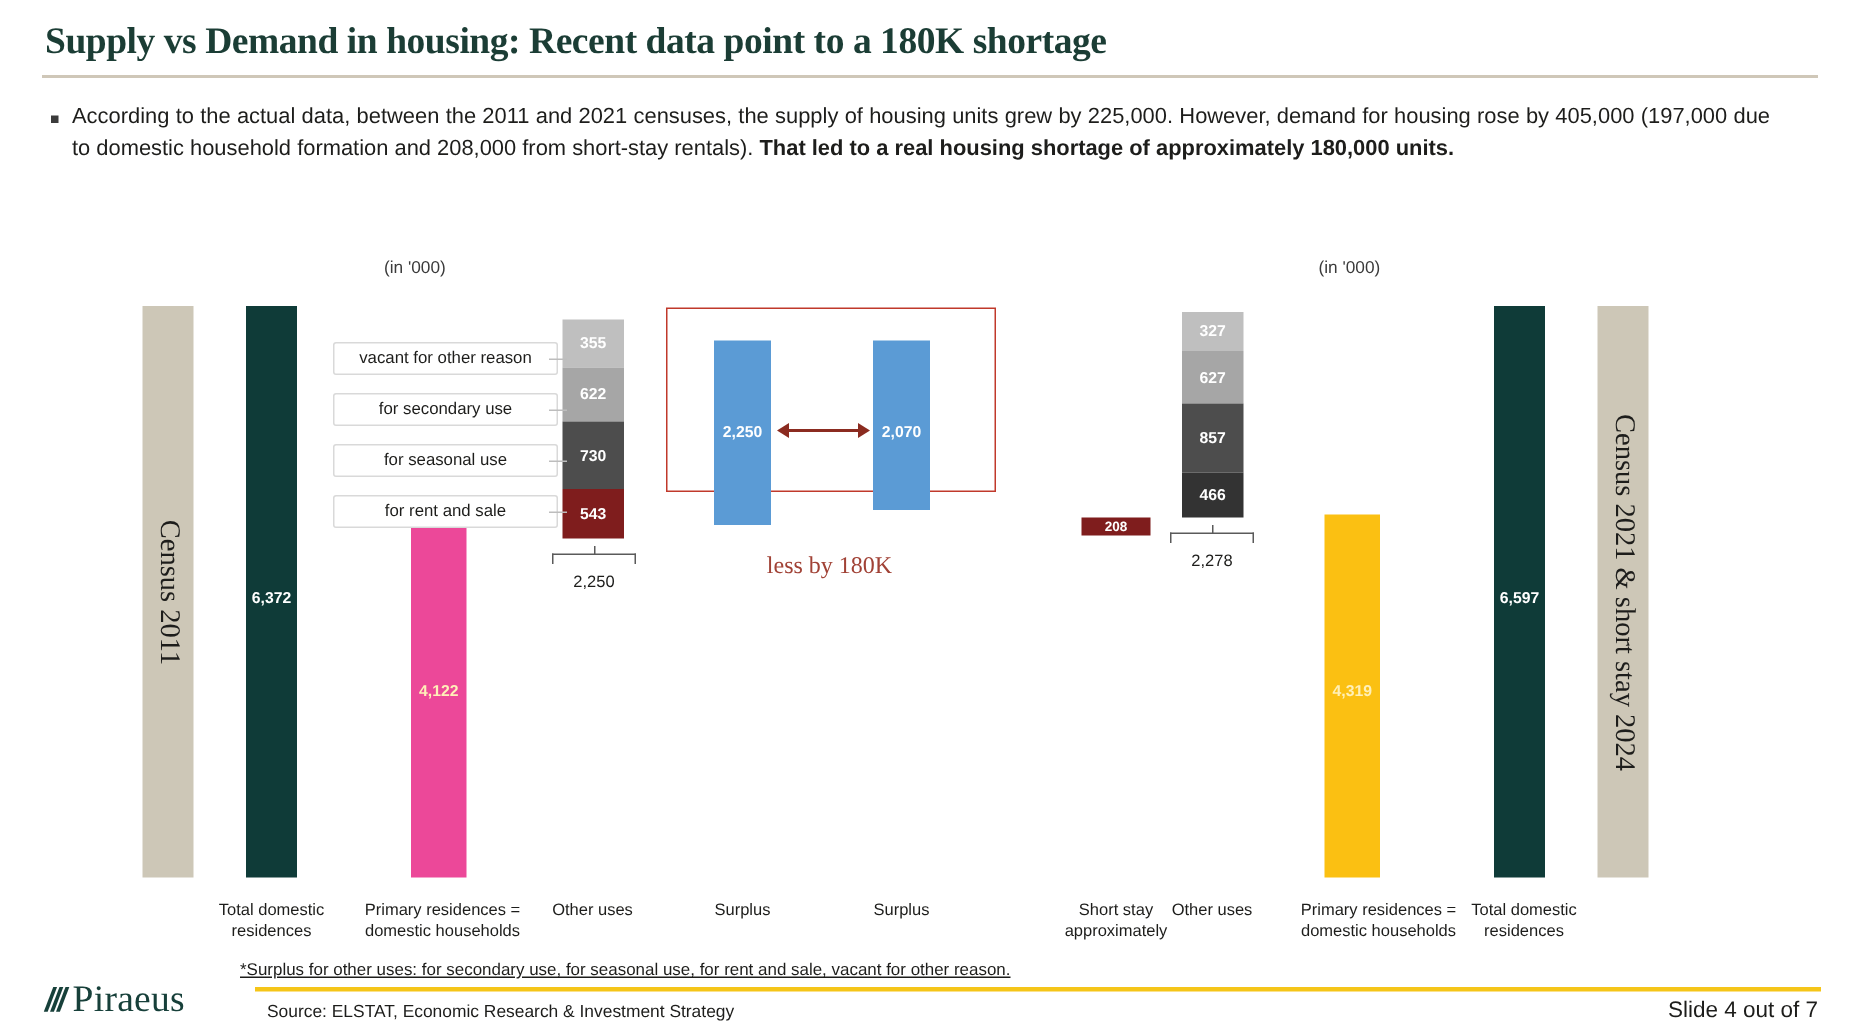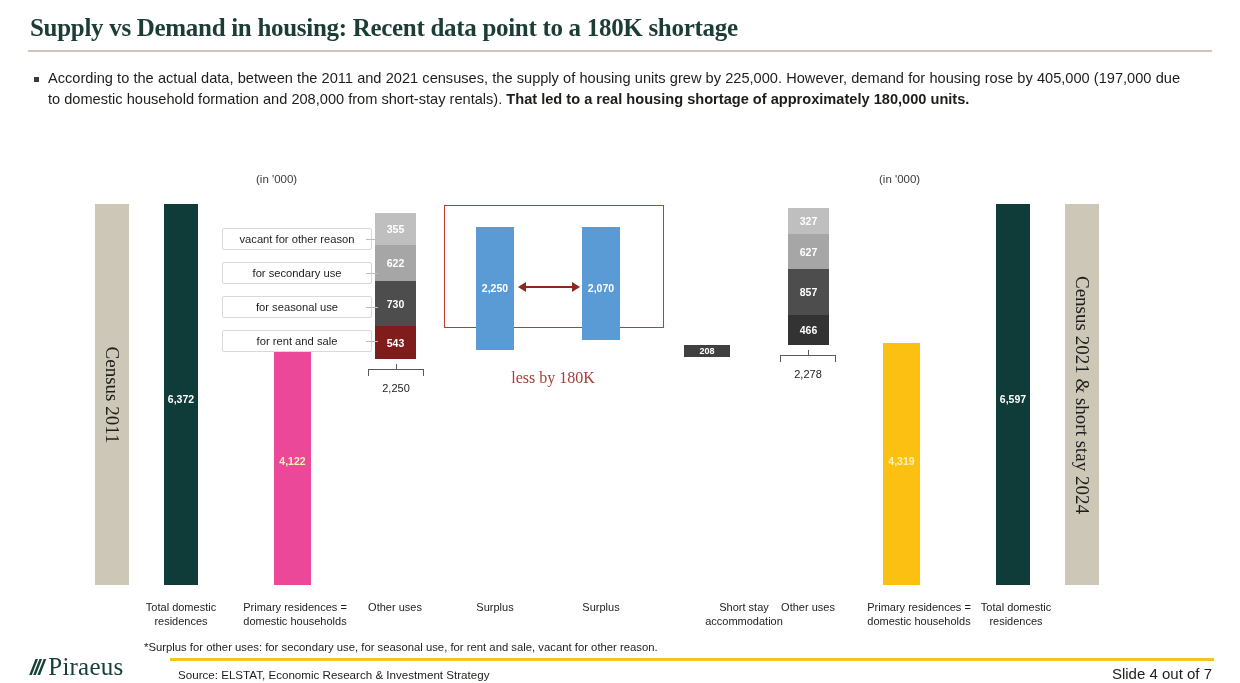--- a/index.html
+++ b/index.html
@@ -94,34 +94,34 @@
   .arrow-head{position:absolute;width:0;height:0;border-top:5px solid transparent;border-bottom:5px solid transparent;}
   .arrow-head.left{border-right:8px solid #8b2b20;}
   .arrow-head.right{border-left:8px solid #8b2b20;}
   .less-by{
     position:absolute;text-align:center;
     font-family:"Liberation Serif", serif;
     font-size:16px;color:#a14236;white-space:nowrap;
   }
 
   .red-chip{
-    position:absolute;background:#404040;
+    position:absolute;background:#7f1d1d;
     display:flex;align-items:center;justify-content:center;
-    font-size:9px;color:#ffffff;font-weight:600;
+    font-size:9px;color:#ffffff;font-weight:600;margin-left:37px;
   }
 
   
   .xlab{
     position:absolute;text-align:center;font-size:11px;line-height:1.28;
     color:#1d1d1b;
   }
 
   .footnote{
-    position:absolute;left:144px;top:641px;width:900px;
-    font-size:11.3px;color:#1d1d1b;white-space:nowrap;
+    position:absolute;left:160px;top:641px;width:900px;
+    font-size:11.3px;color:#1d1d1b;white-space:nowrap;text-decoration:underline;
   }
 
   .footer-rule{
     position:absolute;left:170px;top:658px;width:1044px;height:2.5px;background:#f5c518;
   }
   .logo{
     position:absolute;left:30px;top:653px;
     display:flex;align-items:baseline;gap:6px;
     font-family:"Liberation Serif", serif;
   }
@@ -245,21 +245,21 @@
       <div>Other uses</div>
     </div>
     <div class="xlab" style="left:450px;top:440px;width:90px;">
       <div>Surplus</div>
     </div>
     <div class="xlab" style="left:556px;top:440px;width:90px;">
       <div>Surplus</div>
     </div>
     <div class="xlab" style="left:692px;top:440px;width:104px;">
       <div>Short stay</div>
-      <div>accommodation</div>
+      <div>approximately</div>
     </div>
     <div class="xlab" style="left:762px;top:440px;width:92px;">
       <div>Other uses</div>
     </div>
     <div class="xlab" style="left:856px;top:440px;width:126px;">
       <div>Primary residences =</div>
       <div>domestic households</div>
     </div>
     <div class="xlab" style="left:970px;top:440px;width:92px;">
       <div>Total domestic</div>

